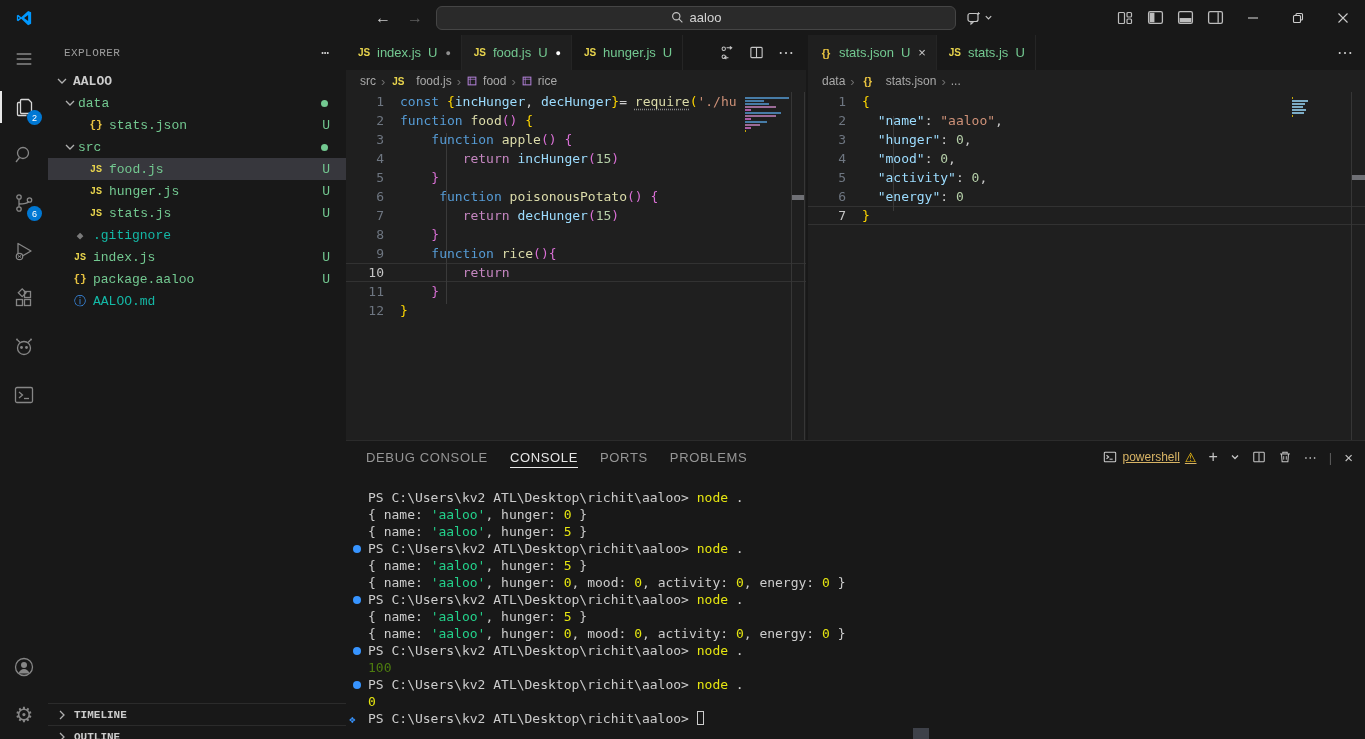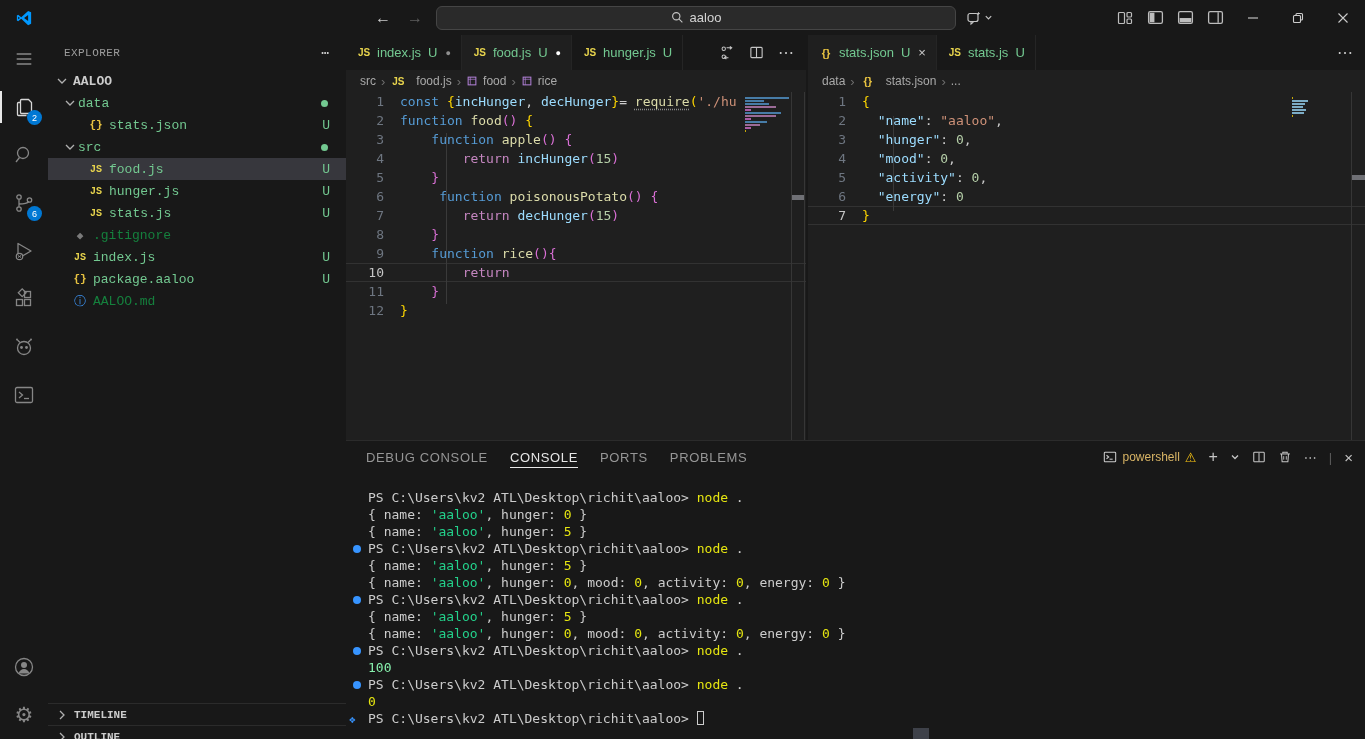--- a/index.html
+++ b/index.html
@@ -46,21 +46,21 @@
   .trow .gdot { width:7px; height:7px; border-radius:50%; background:#73c991; margin-right:8px; }
   #root-row { font-weight:bold; padding-left:6px; gap:3px; color:#cccccc; }
   .trow.sel { background:#37373d; }
   .chev { color:#b0b0b0; flex:none; display:flex; }
   .fi { width:16px; flex:none; text-align:center; font-size:10px; font-weight:bold; margin-right:5px; }
   .fi-js { color:#e8d44d; }
   .fi-json { color:#e8c341; font-size:11px; }
   .fi-git { color:#7a7a7a; font-size:11px; }
   .fi-info { color:#3b8eea; font-size:12px; font-weight:normal; }
   .green { color:#73c991; }
-  .plainf { color:#15803d; }
+  .plainf { color:#14b8a6; }
   .sbsection { position:absolute; left:0; right:0; height:22px; border-top:1px solid #2b2b2b;
     display:flex; align-items:center; gap:4px; padding-left:6px; font-size:11px; font-weight:bold; color:#cccccc; background:#181818; }
 
   
   #workbench { flex:1; display:flex; flex-direction:column; position:relative; }
   #editors { height:405px; display:flex; background:#181818; }
   .group { position:relative; background:#1f1f1f; overflow:hidden; }
   #group-0 { width:460px; flex:none; margin-right:2px; }
   #group-1 { flex:1; }
   .tabsbar { height:35px; background:#181818; display:flex; align-items:stretch; }
@@ -88,21 +88,21 @@
   .ruler .marker { position:absolute; left:0; right:0; height:5px; background:#6f7075; }
   .guide { position:absolute; width:1px; background:#3a3a3a; }
 
   
   #panel { height:299px; border-top:1px solid #2b2b2b; background:#181818; position:relative; }
   #panel-header { height:32px; display:flex; align-items:center; padding:0 12px 0 20px; }
   .ptab { font-size:13px; letter-spacing:.05em; color:#969696; margin-right:22px; height:100%; display:flex; align-items:center; position:relative; }
   .ptab.active { color:#e7e7e7; }
   .ptab.active::after { content:""; position:absolute; left:0; right:0; bottom:5px; height:1px; background:#e7e7e7; }
   #panel-actions { margin-left:auto; display:flex; align-items:center; gap:12px; color:#c5c5c5; font-size:13px; }
-  #shell-label { display:flex; align-items:flex-start; gap:5px; color:#d8b465; font-size:12px; }
+  #shell-label { display:flex; align-items:flex-start; gap:5px; color:#d8b465; font-size:12px;text-decoration:underline; }
   #shell-label .warn { color:#f9c513; font-size:13px; }
   .pa-divider { color:#5a5a5a; }
   #terminal { padding-top:16px; font-family:"DejaVu Sans Mono", monospace; font-size:13px; line-height:17px; color:#cccccc; }
   .tl { position:relative; padding-left:22px; height:17px; white-space:pre; }
   .tl .cdot { position:absolute; left:7px; top:5px; width:8px; height:8px; border-radius:50%; background:#3794ff; }
   .tl .cdiamond { position:absolute; left:3px; top:1px; color:#3794ff; font-size:11px; }
   .cursorbox { display:inline-block; width:7px; height:14px; border:1px solid #cccccc; vertical-align:-2px; }
   #term-scroll { position:absolute; left:567px; top:287px; width:16px; height:12px; background:#3e4149; }
 </style>
 </head>
@@ -525,21 +525,21 @@
           <div class="tl"><span style="color: rgb(204, 204, 204);">PS C:\Users\kv2 ATL\Desktop\richit\aaloo&gt; </span><span style="color: rgb(229, 229, 16);">node</span><span style="color: rgb(204, 204, 204);"> .</span></div>
           <div class="tl"><span style="color: rgb(204, 204, 204);">{ name: </span><span style="color: rgb(35, 209, 139);">'aaloo'</span><span style="color: rgb(204, 204, 204);">, hunger: </span><span style="color: rgb(229, 229, 16);">0</span><span style="color: rgb(204, 204, 204);"> }</span></div>
           <div class="tl"><span style="color: rgb(204, 204, 204);">{ name: </span><span style="color: rgb(35, 209, 139);">'aaloo'</span><span style="color: rgb(204, 204, 204);">, hunger: </span><span style="color: rgb(229, 229, 16);">5</span><span style="color: rgb(204, 204, 204);"> }</span></div>
           <div class="tl"><span class="cdot"></span><span style="color: rgb(204, 204, 204);">PS C:\Users\kv2 ATL\Desktop\richit\aaloo&gt; </span><span style="color: rgb(229, 229, 16);">node</span><span style="color: rgb(204, 204, 204);"> .</span></div>
           <div class="tl"><span style="color: rgb(204, 204, 204);">{ name: </span><span style="color: rgb(35, 209, 139);">'aaloo'</span><span style="color: rgb(204, 204, 204);">, hunger: </span><span style="color: rgb(229, 229, 16);">5</span><span style="color: rgb(204, 204, 204);"> }</span></div>
           <div class="tl"><span style="color: rgb(204, 204, 204);">{ name: </span><span style="color: rgb(35, 209, 139);">'aaloo'</span><span style="color: rgb(204, 204, 204);">, hunger: </span><span style="color: rgb(229, 229, 16);">0</span><span style="color: rgb(204, 204, 204);">, mood: </span><span style="color: rgb(229, 229, 16);">0</span><span style="color: rgb(204, 204, 204);">, activity: </span><span style="color: rgb(229, 229, 16);">0</span><span style="color: rgb(204, 204, 204);">, energy: </span><span style="color: rgb(229, 229, 16);">0</span><span style="color: rgb(204, 204, 204);"> }</span></div>
           <div class="tl"><span class="cdot"></span><span style="color: rgb(204, 204, 204);">PS C:\Users\kv2 ATL\Desktop\richit\aaloo&gt; </span><span style="color: rgb(229, 229, 16);">node</span><span style="color: rgb(204, 204, 204);"> .</span></div>
           <div class="tl"><span style="color: rgb(204, 204, 204);">{ name: </span><span style="color: rgb(35, 209, 139);">'aaloo'</span><span style="color: rgb(204, 204, 204);">, hunger: </span><span style="color: rgb(229, 229, 16);">5</span><span style="color: rgb(204, 204, 204);"> }</span></div>
           <div class="tl"><span style="color: rgb(204, 204, 204);">{ name: </span><span style="color: rgb(35, 209, 139);">'aaloo'</span><span style="color: rgb(204, 204, 204);">, hunger: </span><span style="color: rgb(229, 229, 16);">0</span><span style="color: rgb(204, 204, 204);">, mood: </span><span style="color: rgb(229, 229, 16);">0</span><span style="color: rgb(204, 204, 204);">, activity: </span><span style="color: rgb(229, 229, 16);">0</span><span style="color: rgb(204, 204, 204);">, energy: </span><span style="color: rgb(229, 229, 16);">0</span><span style="color: rgb(204, 204, 204);"> }</span></div>
           <div class="tl"><span class="cdot"></span><span style="color: rgb(204, 204, 204);">PS C:\Users\kv2 ATL\Desktop\richit\aaloo&gt; </span><span style="color: rgb(229, 229, 16);">node</span><span style="color: rgb(204, 204, 204);"> .</span></div>
-          <div class="tl"><span style="color: #86efac;">100</span></div>
+          <div class="tl"><span style="color: #4d7c0f;">100</span></div>
           <div class="tl"><span class="cdot"></span><span style="color: rgb(204, 204, 204);">PS C:\Users\kv2 ATL\Desktop\richit\aaloo&gt; </span><span style="color: rgb(229, 229, 16);">node</span><span style="color: rgb(204, 204, 204);"> .</span></div>
           <div class="tl"><span style="color: rgb(229, 229, 16);">0</span></div>
           <div class="tl"><span class="cdiamond">❖</span><span style="color: rgb(204, 204, 204);">PS C:\Users\kv2 ATL\Desktop\richit\aaloo&gt; </span><span class="cursorbox"></span></div>
         </div>
       <div id="term-scroll"></div>
     </div>
   </div>
 </div>
 
 </body></html>

